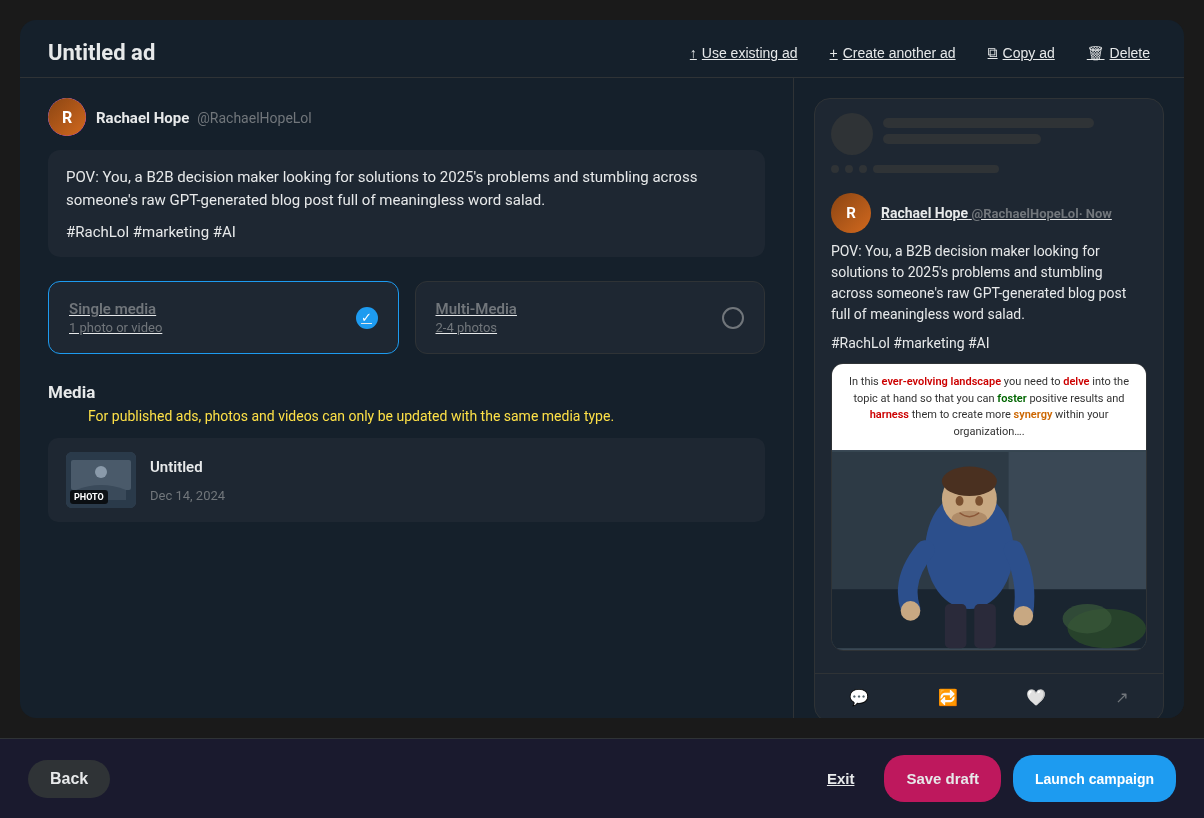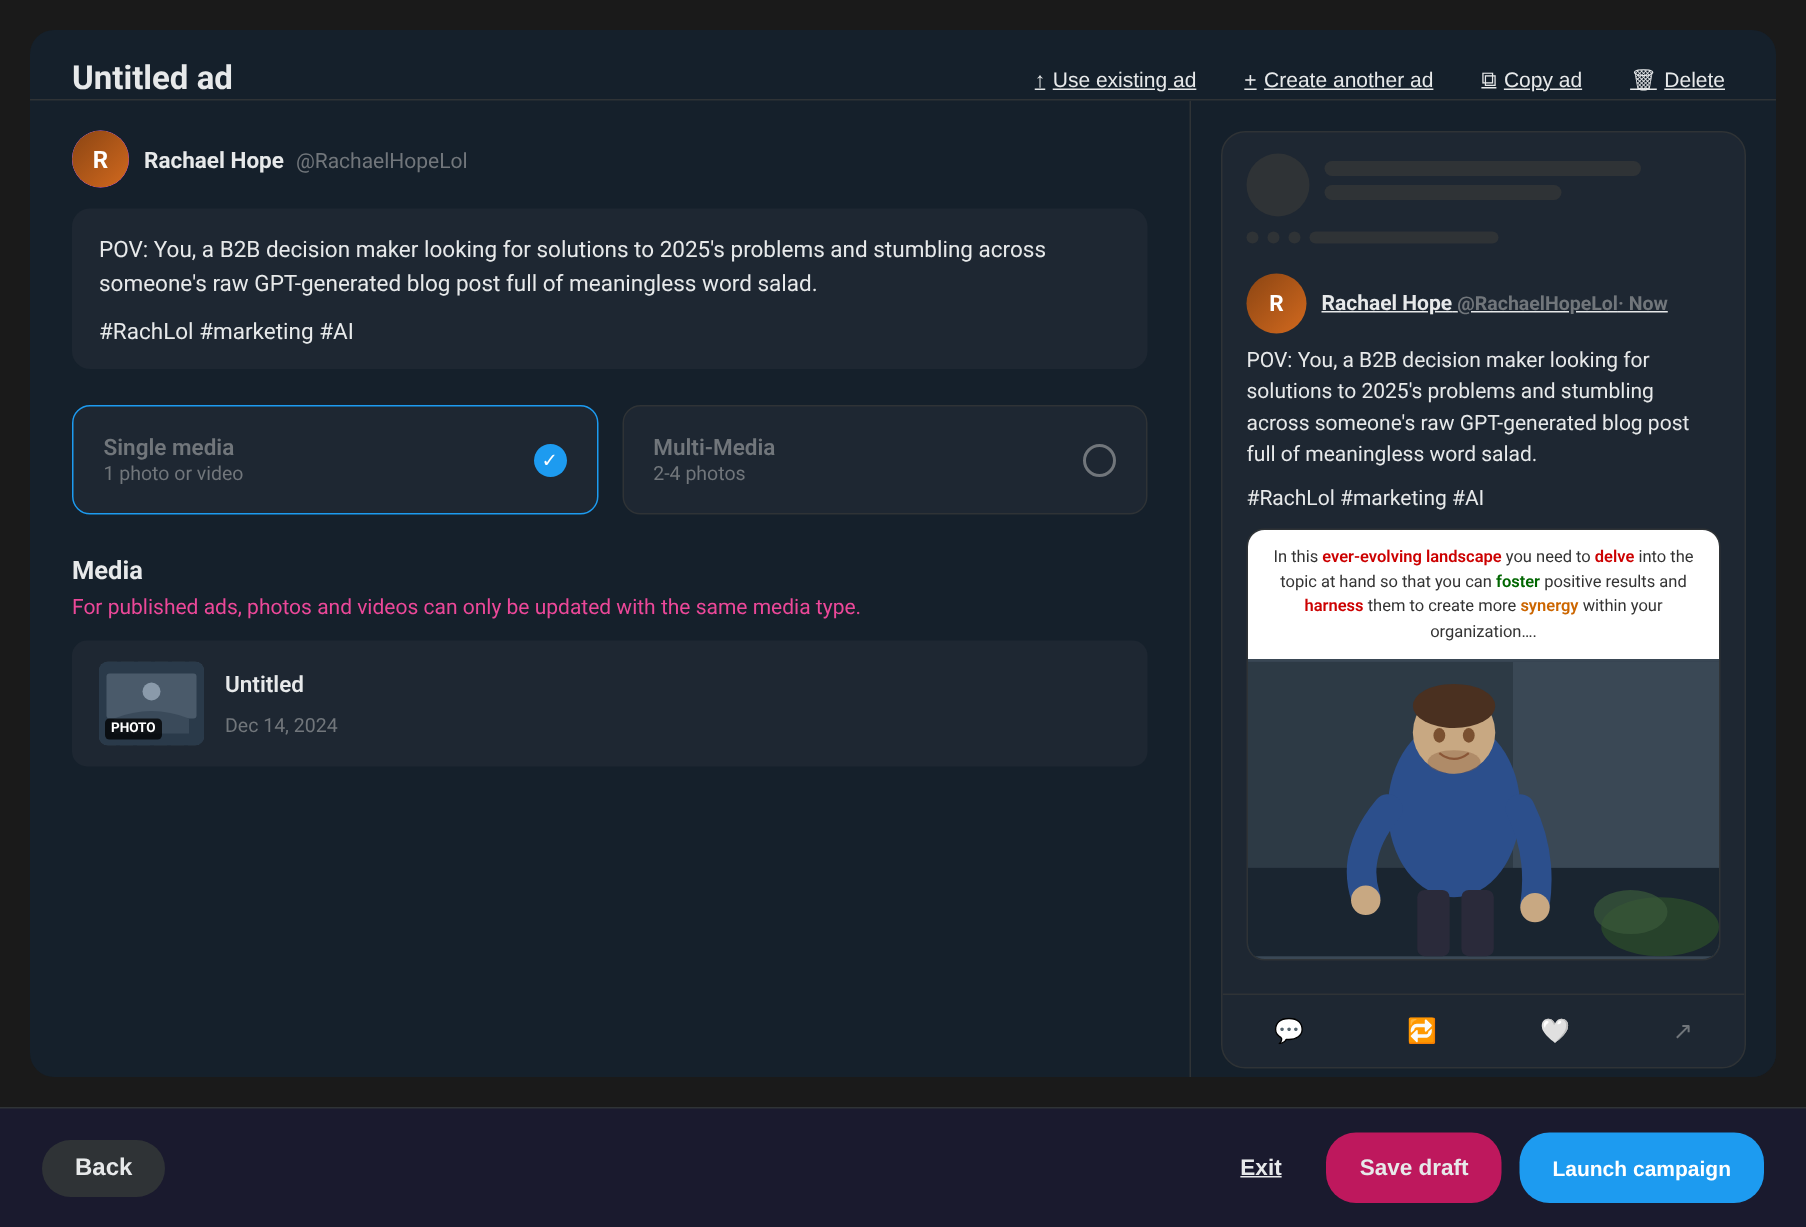--- a/index.html
+++ b/index.html
@@ -22,21 +22,21 @@
       margin: 20px;
       border-radius: 16px;
       overflow: hidden;
     }
 
     
     .header {
       display: flex;
       align-items: center;
       justify-content: space-between;
-      padding: 20px 28px 1px;
+      padding: 20px 28px 12px;
       border-bottom: 1px solid #2f3336;
     }
 
     .header-title {
       font-size: 22px;
       font-weight: 700;
       color: #e7e9ea;
     }
 
     .header-actions {
@@ -149,20 +149,21 @@
     .media-type-card {
       flex: 1;
       border: 1px solid #2f3336;
       border-radius: 12px;
       padding: 18px 20px;
       display: flex;
       align-items: center;
       justify-content: space-between;
       cursor: pointer;
       background: #1e2732;
+      text-decoration: underline;
     }
 
     .media-type-card.selected {
       border-color: #1d9bf0;
     }
 
     .media-type-info .media-type-label {
       font-size: 15px;
       font-weight: 600;
       color: #71767b;
@@ -196,22 +197,23 @@
     
     .media-section-title {
       font-size: 17px;
       font-weight: 700;
       color: #e7e9ea;
       margin-bottom: 6px;
     }
 
     .media-section-desc {
       font-size: 14px;
-      color: #ec4899;
+      color: #fde047;
       margin-bottom: 14px;
+      margin-left: 40px;
     }
 
     .media-item {
       background: #1e2732;
       border-radius: 10px;
       padding: 14px 18px;
       display: flex;
       align-items: center;
       gap: 14px;
     }

